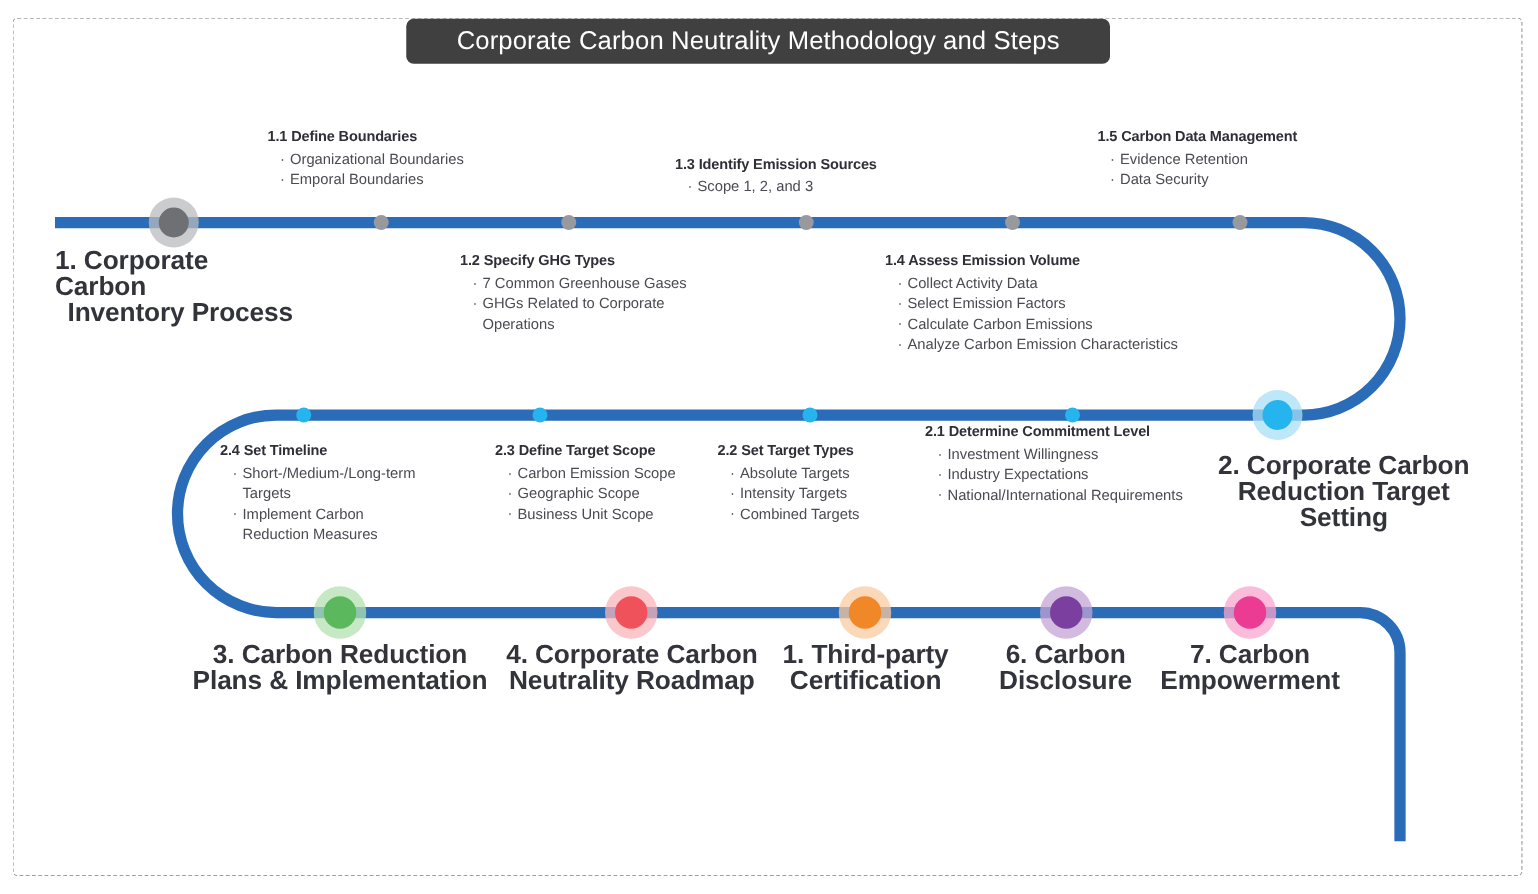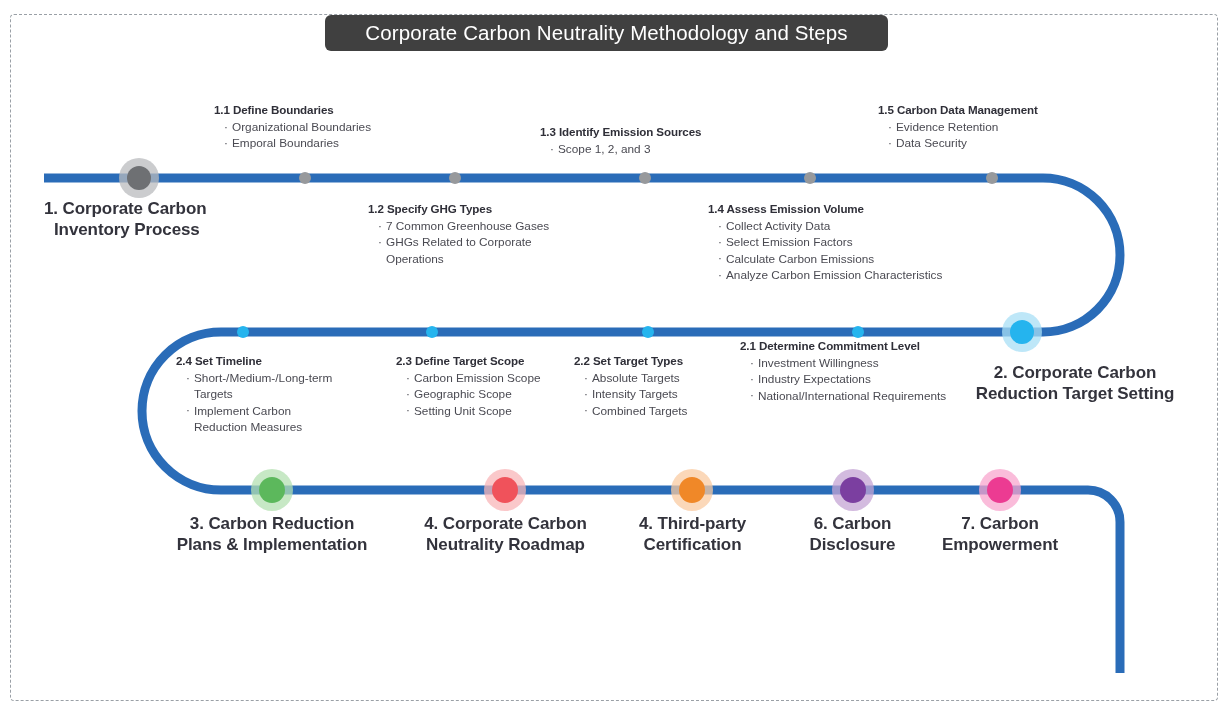--- a/index.html
+++ b/index.html
@@ -93,21 +93,21 @@
   }
   .block li.cont {
     padding-left: 8px;
   }
   .block li.cont::before {
     content: "";
   }
   
   .stage-label {
     position: absolute;
-    font-size: 17px;
+    font-size: 21px;
     font-weight: bold;
     color: #33333c;
     line-height: 21px;
     letter-spacing: -0.1px;
   }
   .stage-label.center { text-align: center; }
   .stage-label.left { text-align: left; }
 </style>
 </head>
 <body>
@@ -174,21 +174,21 @@
     <div>3. Carbon Reduction</div>
     <div>Plans &amp; Implementation</div>
   </div>
 
   <div class="stage-label center" style="left:393px; top:513px; width:225px;">
     <div>4. Corporate Carbon</div>
     <div>Neutrality Roadmap</div>
   </div>
 
   <div class="stage-label center" style="left:615px; top:513px; width:155px;">
-    <div>4. Third-party</div>
+    <div>1. Third-party</div>
     <div>Certification</div>
   </div>
 
   <div class="stage-label center" style="left:780px; top:513px; width:145px;">
     <div>6. Carbon</div>
     <div>Disclosure</div>
   </div>
 
   <div class="stage-label center" style="left:925px; top:513px; width:150px;">
     <div>7. Carbon</div>
@@ -245,21 +245,21 @@
       <li>Implement Carbon</li>
       <li class="cont">Reduction Measures</li>
     </ul>
   </div>
 
   <div class="block" style="left:396px; top:353px; width:190px;">
     <div class="hd">2.3 Define Target Scope</div>
     <ul>
       <li>Carbon Emission Scope</li>
       <li>Geographic Scope</li>
-      <li>Setting Unit Scope</li>
+      <li>Business Unit Scope</li>
     </ul>
   </div>
 
   <div class="block" style="left:574px; top:353px; width:165px;">
     <div class="hd">2.2 Set Target Types</div>
     <ul>
       <li>Absolute Targets</li>
       <li>Intensity Targets</li>
       <li>Combined Targets</li>
     </ul>

